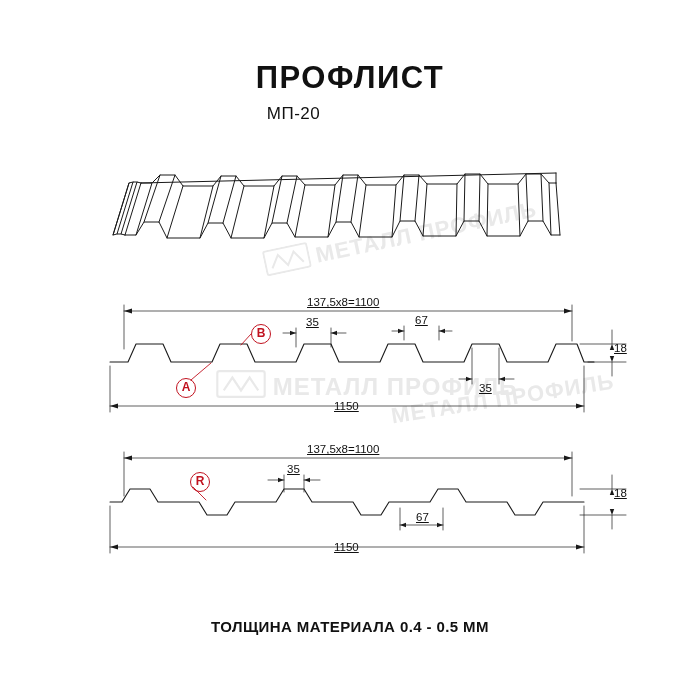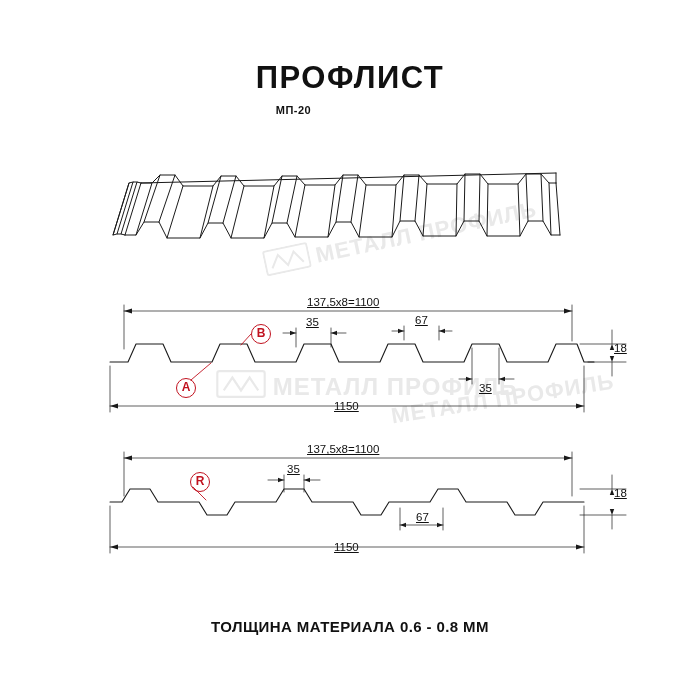--- a/index.html
+++ b/index.html
@@ -29,22 +29,22 @@
     font-weight: bold;
     letter-spacing: 1.5px;
     color: #111111;
   }
   .subtitle {
     position: absolute;
     left: 0;
     top: 104px;
     width: 587px;
     text-align: center;
-    font-size: 11px;
-    font-weight: bold;
+    font-size: 17px;
+    font-weight: normal;
     letter-spacing: 0.5px;
     color: #111111;
   }
   .footnote {
     position: absolute;
     left: 0;
     top: 618px;
     width: 700px;
     text-align: center;
     font-size: 15px;
@@ -336,14 +336,14 @@
   <div class="dim-label" style="left:307px; top:443px;">137,5x8=1100</div>
   <div class="dim-label" style="left:334px; top:541px;">1150</div>
   <div class="dim-label" style="left:614px; top:487px;">18</div>
   <div class="dim-label" style="left:287px; top:463px;">35</div>
   <div class="dim-label" style="left:416px; top:511px;">67</div>
 
   <div class="callout" style="left:176px; top:378px;">A</div>
   <div class="callout" style="left:251px; top:324px;">B</div>
   <div class="callout" style="left:190px; top:472px;">R</div>
 
-  <div class="footnote">ТОЛЩИНА МАТЕРИАЛА 0.6 - 0.8 ММ</div>
+  <div class="footnote">ТОЛЩИНА МАТЕРИАЛА 0.4 - 0.5 ММ</div>
 </div>
 
 </body></html>

